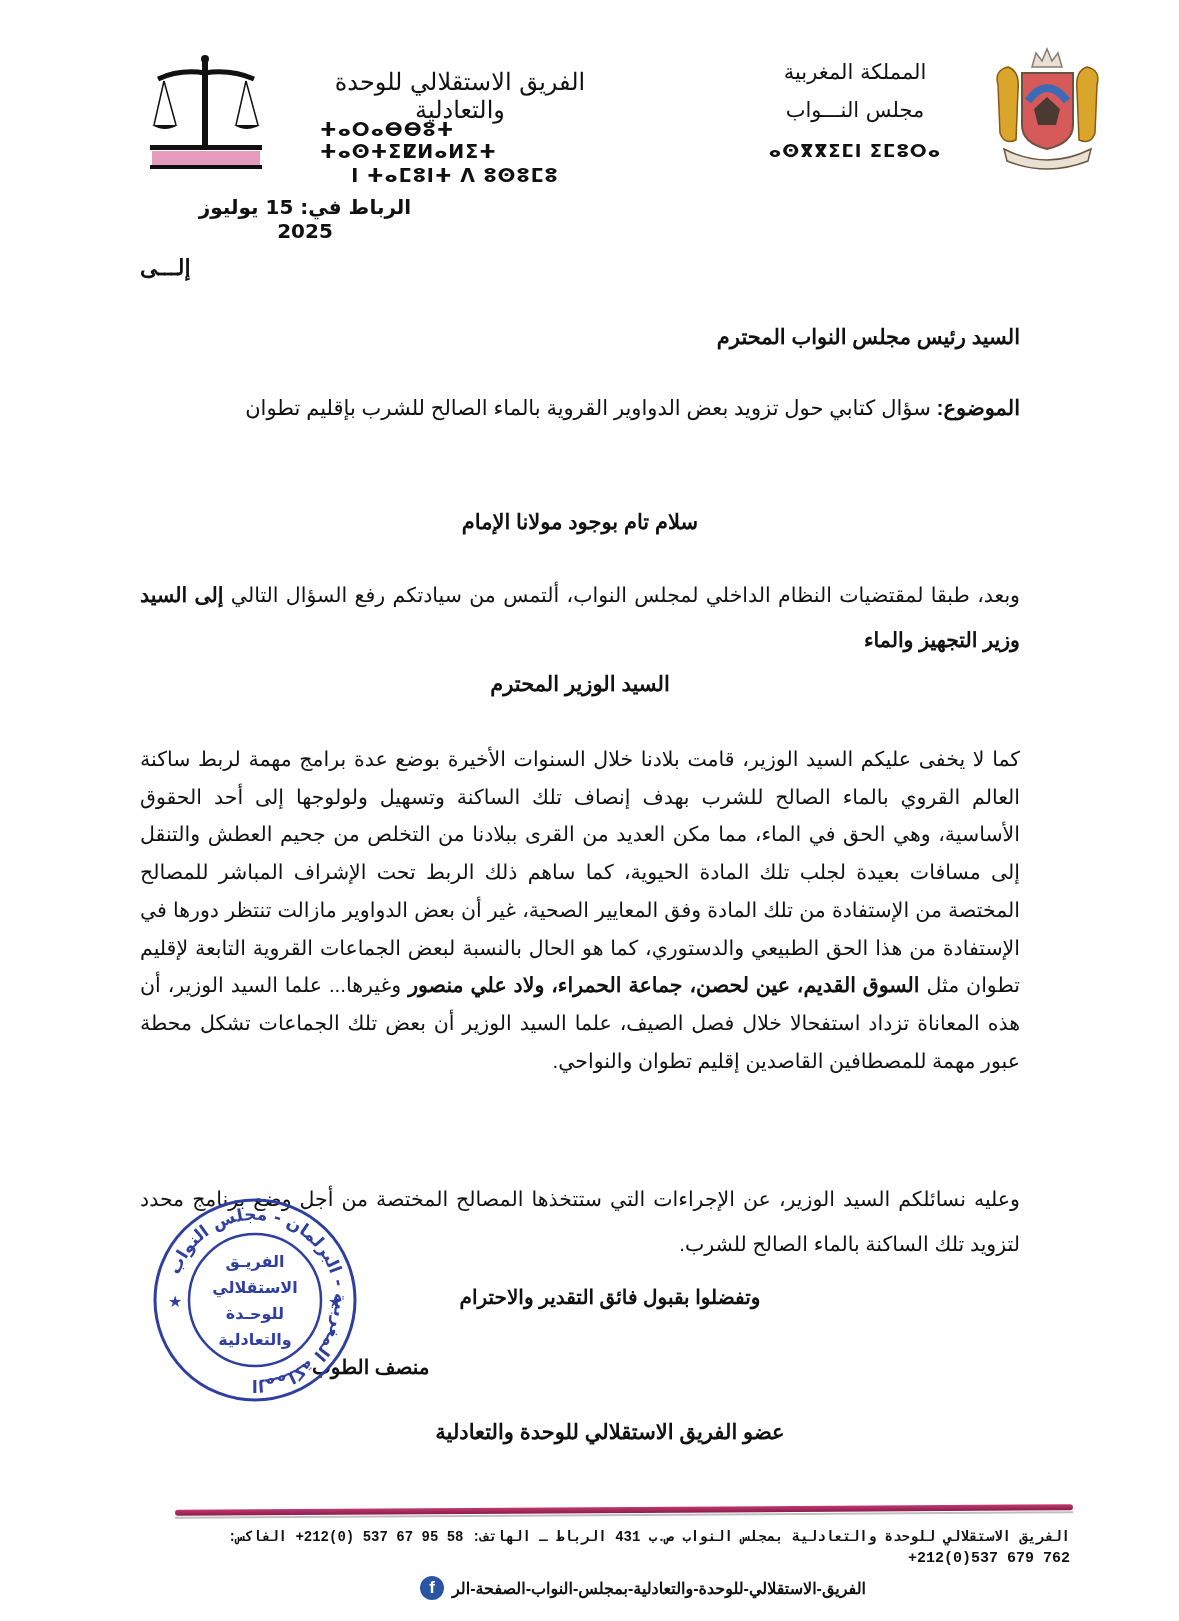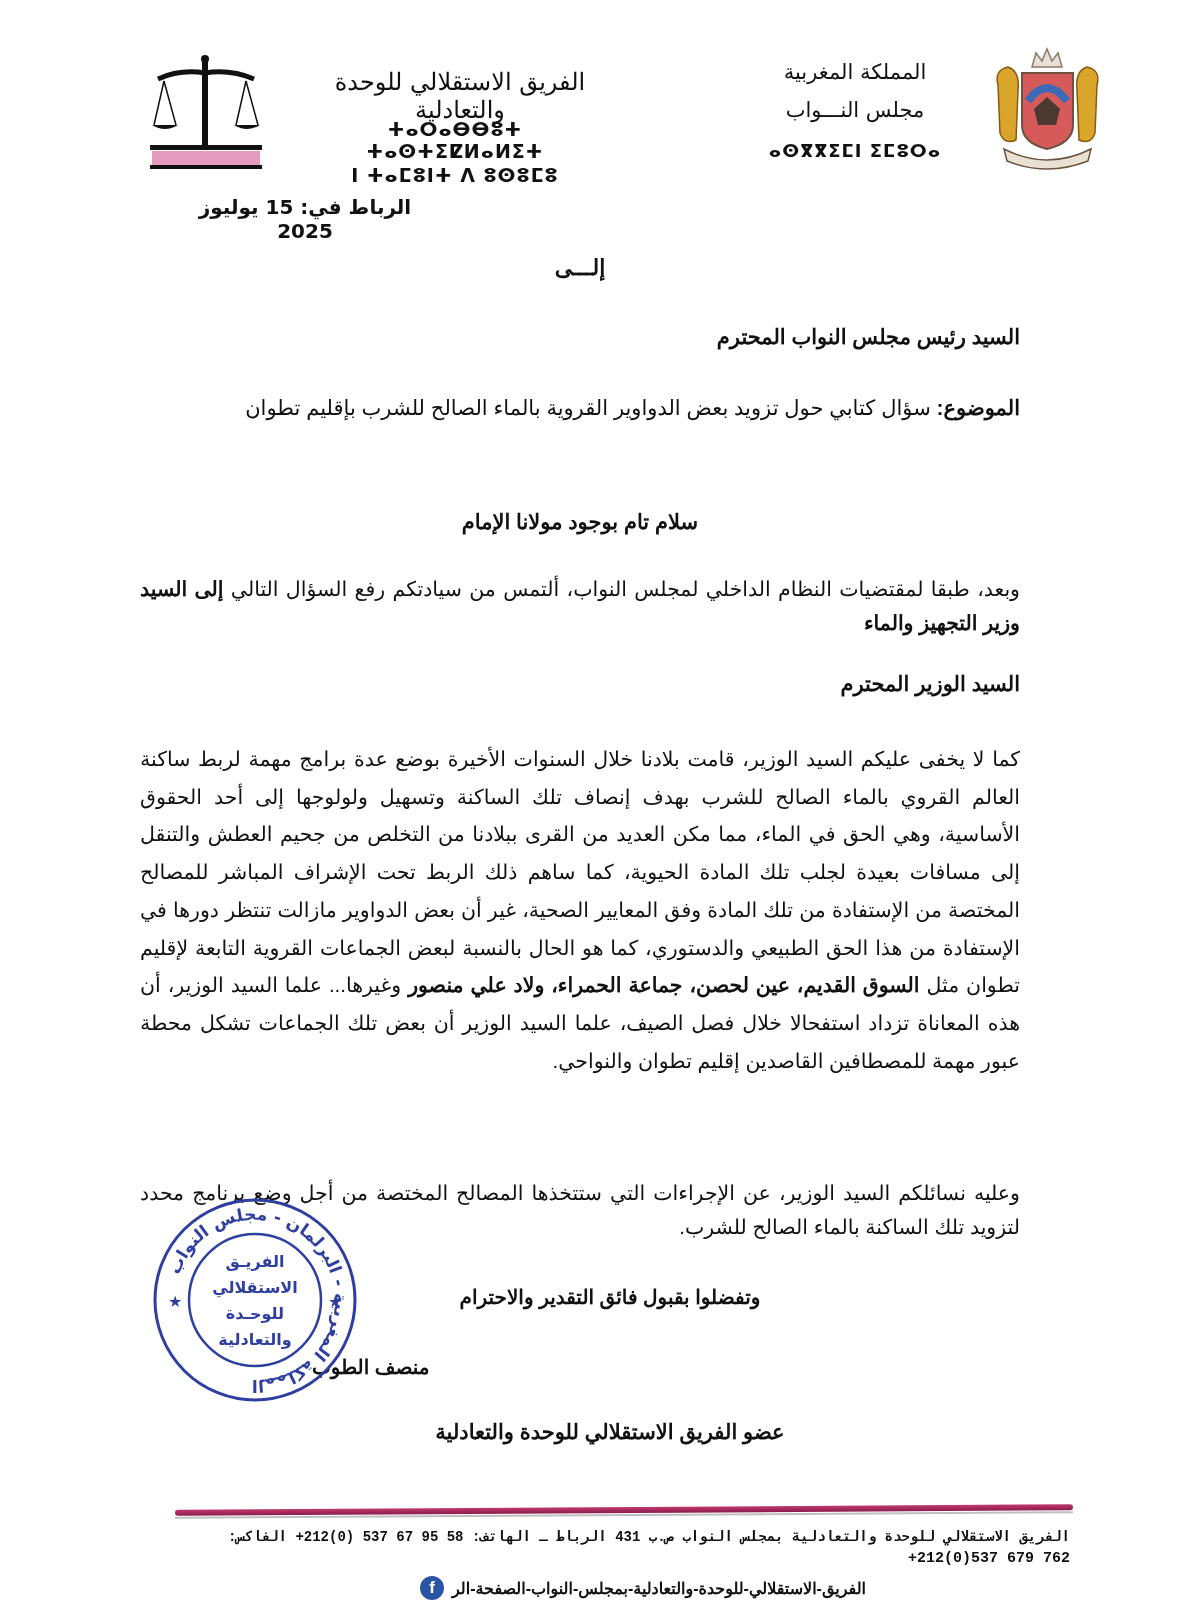--- a/index.html
+++ b/index.html
@@ -2,36 +2,36 @@
 <html><head>
 <meta charset="utf-8">
 <style>
   html, body { margin:0; padding:0; background:#ffffff; }
   body { width:1179px; height:1621px; position:relative; overflow:hidden; font-family:"DejaVu Sans", sans-serif; color:#111; }
   .abs { position:absolute; }
   .rtl { direction:rtl; text-align:right; }
   
   .scales { left:150px; top:55px; width:112px; height:120px; }
   .party-name { left:300px; top:68px; width:320px; font-family:"DejaVu Serif", serif; font-size:24px; text-align:center; }
-  .tif1 { left:320px; top:118px; width:270px; font-size:19px; text-align:center; letter-spacing:1px; font-weight:bold; }
+  .tif1 { left:320px; top:118px; width:270px; font-size:19px; letter-spacing:1px; font-weight:bold; }
   .tif2 { left:320px; top:164px; width:270px; font-size:19px; text-align:center; letter-spacing:1px; font-weight:bold; }
   .date { left:170px; top:195px; width:270px; font-size:20px; font-weight:bold; text-align:center; }
   
   .kingdom { left:760px; top:60px; width:190px; font-family:"DejaVu Serif", serif; font-size:21px; text-align:center; }
   .house { left:760px; top:98px; width:190px; font-family:"DejaVu Serif", serif; font-size:21px; text-align:center; }
   .tif3 { left:760px; top:140px; width:190px; font-size:18px; font-weight:bold; text-align:center; letter-spacing:1px; }
   .emblem { left:990px; top:45px; width:115px; height:130px; }
   
   .center-bold { left:140px; width:880px; text-align:center; font-weight:bold; font-family:"Liberation Sans", sans-serif; }
   .to { top:255px; font-size:22px; }
   .addressee { top:325px; font-size:21px; }
   .subject { left:140px; top:392px; width:880px; font-family:"Liberation Sans", sans-serif; font-size:21px; line-height:32px; }
   .subject .lbl { font-weight:bold; }
   .greeting { top:510px; font-size:21px; }
-  .para { left:140px; width:880px; font-family:"Liberation Sans", sans-serif; font-size:20.5px; line-height:34px; text-align:justify; text-align-last:right; }
+  .para { left:140px; width:880px; font-family:"Liberation Sans", sans-serif; font-size:20.5px; line-height:45px; text-align:justify; text-align-last:right; }
   .p1 { top:572px; }
   .minister { top:672px; font-size:21px; }
   .p2 { top:740px; line-height:37.7px; }
   .p3 { top:1176px; }
   .closing { top:1285px; font-size:20px; }
   .signer { top:1355px; font-size:20px; }
   .member { top:1420px; font-size:21px; }
   .bold { font-weight:bold; }
   
   .stamp { left:150px; top:1195px; width:210px; height:210px; }
@@ -78,34 +78,34 @@
   <path d="M8 40 Q4 25 18 22 Q30 26 28 45 L26 95 Q14 100 10 88 Z" fill="#d9a52b" stroke="#8a5a14" stroke-width="1.5"></path>
   <path d="M107 40 Q111 25 97 22 Q85 26 87 45 L89 95 Q101 100 105 88 Z" fill="#d9a52b" stroke="#8a5a14" stroke-width="1.5"></path>
 
   <path d="M32 28 L83 28 L83 80 Q83 98 57 104 Q32 98 32 80 Z" fill="#d65a5a" stroke="#6b5340" stroke-width="2"></path>
   <path d="M38 56 Q57 30 77 56" stroke="#3c6bb5" stroke-width="8" fill="none"></path>
   <path d="M44 64 L57 52 L70 64 L66 80 L48 80 Z" fill="#4a3a32"></path>
 
   <path d="M14 104 Q57 126 101 104 L98 116 Q57 132 17 116 Z" fill="#e9e1d3" stroke="#6b5340" stroke-width="1.5"></path>
 </svg>
 
-<div class="abs center-bold to rtl" style="text-align:center">إلـــى</div>
+<div class="abs center-bold to rtl" style="text-align:left">إلـــى</div>
 <div class="abs center-bold addressee rtl" style="text-align:right">السيد رئيس مجلس النواب المحترم</div>
 
 <div class="abs subject rtl">
   <span class="lbl">الموضوع:</span><span> سؤال كتابي حول تزويد بعض الدواوير القروية بالماء الصالح للشرب بإقليم تطوان</span>
 </div>
 
 <div class="abs center-bold greeting rtl" style="text-align:center">سلام تام بوجود مولانا الإمام</div>
 
 <div class="abs para p1 rtl">
   <span>وبعد، طبقا لمقتضيات النظام الداخلي لمجلس النواب، ألتمس من سيادتكم رفع السؤال التالي </span><span class="bold">إلى السيد وزير التجهيز والماء</span>
 </div>
 
-<div class="abs center-bold minister rtl" style="text-align:right">السيد الوزير المحترم</div>
+<div class="abs center-bold minister rtl" style="text-align:center">السيد الوزير المحترم</div>
 
 <div class="abs para p2 rtl">
   <span>كما لا يخفى عليكم السيد الوزير، قامت بلادنا خلال السنوات الأخيرة بوضع عدة برامج مهمة لربط ساكنة العالم القروي بالماء الصالح للشرب بهدف إنصاف تلك الساكنة وتسهيل ولولوجها إلى أحد الحقوق الأساسية، وهي الحق في الماء، مما مكن العديد من القرى ببلادنا من التخلص من جحيم العطش والتنقل إلى مسافات بعيدة لجلب تلك المادة الحيوية، كما ساهم ذلك الربط تحت الإشراف المباشر للمصالح المختصة من الإستفادة من تلك المادة وفق المعايير الصحية، غير أن بعض الدواوير مازالت تنتظر دورها في الإستفادة من هذا الحق الطبيعي والدستوري، كما هو الحال بالنسبة لبعض الجماعات القروية التابعة لإقليم تطوان مثل </span><span class="bold">السوق القديم، عين لحصن، جماعة الحمراء، ولاد علي منصور</span><span> وغيرها... علما السيد الوزير، أن هذه المعاناة تزداد استفحالا خلال فصل الصيف، علما السيد الوزير أن بعض تلك الجماعات تشكل محطة عبور مهمة للمصطافين القاصدين إقليم تطوان والنواحي.</span>
 </div>
 
 <div class="abs para p3 rtl">وعليه نسائلكم السيد الوزير، عن الإجراءات التي ستتخذها المصالح المختصة من أجل وضع برنامج محدد لتزويد تلك الساكنة بالماء الصالح للشرب.</div>
 
 <div class="abs center-bold closing rtl" style="left:330px;width:560px;text-align:center">وتفضلوا بقبول فائق التقدير والاحترام</div>
 <div class="abs center-bold signer rtl" style="left:312px;width:560px;text-align:left">منصف الطوب</div>
 <div class="abs center-bold member rtl" style="left:330px;width:560px;text-align:center">عضو الفريق الاستقلالي للوحدة والتعادلية</div>

